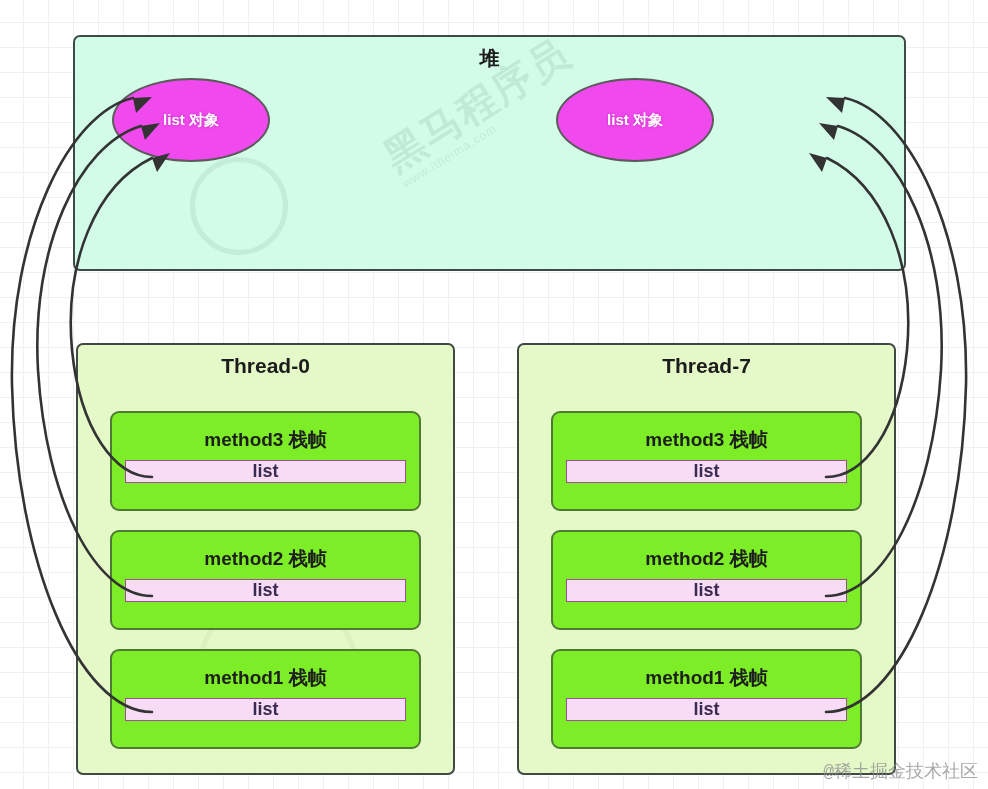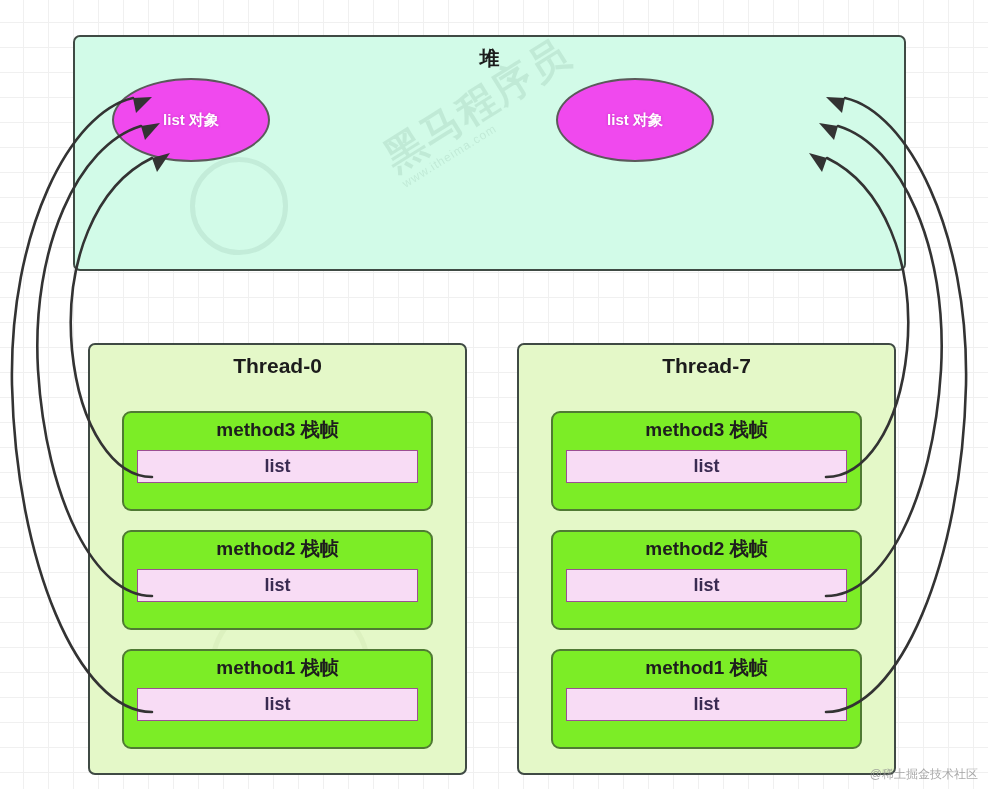--- a/index.html
+++ b/index.html
@@ -125,21 +125,21 @@
     top: 343px;
     width: 379px;
     height: 432px;
     background: #e4f8c8;
     border: 2.5px solid #3f4a44;
     border-radius: 7px;
     box-sizing: border-box;
     z-index: 2;
     overflow: hidden;
   }
-  #thread-0 { left: 88px; }
+  #thread-0 { left: 76px; }
   #thread-1 { left: 517px; }
   .thread-title {
     position: absolute;
     left: 0; right: 0;
     top: 9px;
     text-align: center;
     font-size: 21px;
     font-weight: bold;
     color: #1c1c1c;
   }
@@ -149,59 +149,60 @@
     right: 32px;
     top: 66px;
     display: flex;
     flex-direction: column;
     gap: 19px;
   }
   .frame {
     background: #7ced26;
     border: 2px solid #4f7a33;
     border-radius: 9px;
-    padding: 4px 0 13px 0;
+    padding: 14px 0 13px 0;
     box-sizing: border-box;
     height: 100px;
   }
   .frame-title {
     text-align: center;
     font-size: 19px;
     font-weight: bold;
     color: #1e1e1e;
     margin-bottom: 7px;
     white-space: nowrap;
   }
   .varbox {
     margin: 4px 13px;
     background: #f8dcf5;
     border: 1.8px solid #9c4f93;
-    height: 33px;
+    height: 23px;
     display: flex;
     align-items: center;
     justify-content: center;
     box-sizing: border-box;
   }
   .varbox-label {
     font-size: 18px;
     font-weight: bold;
     color: #3a2b52;
   }
 
   
   #site-watermark {
     position: absolute;
     right: 10px;
     bottom: 6px;
-    font-size: 12px;
+    font-size: 18px;
     color: #8d8d8d;
     opacity: .75;
     z-index: 9;
     user-select: none;
     white-space: nowrap;
+    font-family: Liberation Mono, monospace;
   }
   .frame-wm {
     position: absolute;
     left: 120px;
     top: 250px;
     width: 150px;
     height: 130px;
     border: 5px solid #7a9a5a;
     border-radius: 50%;
     opacity: .07;

